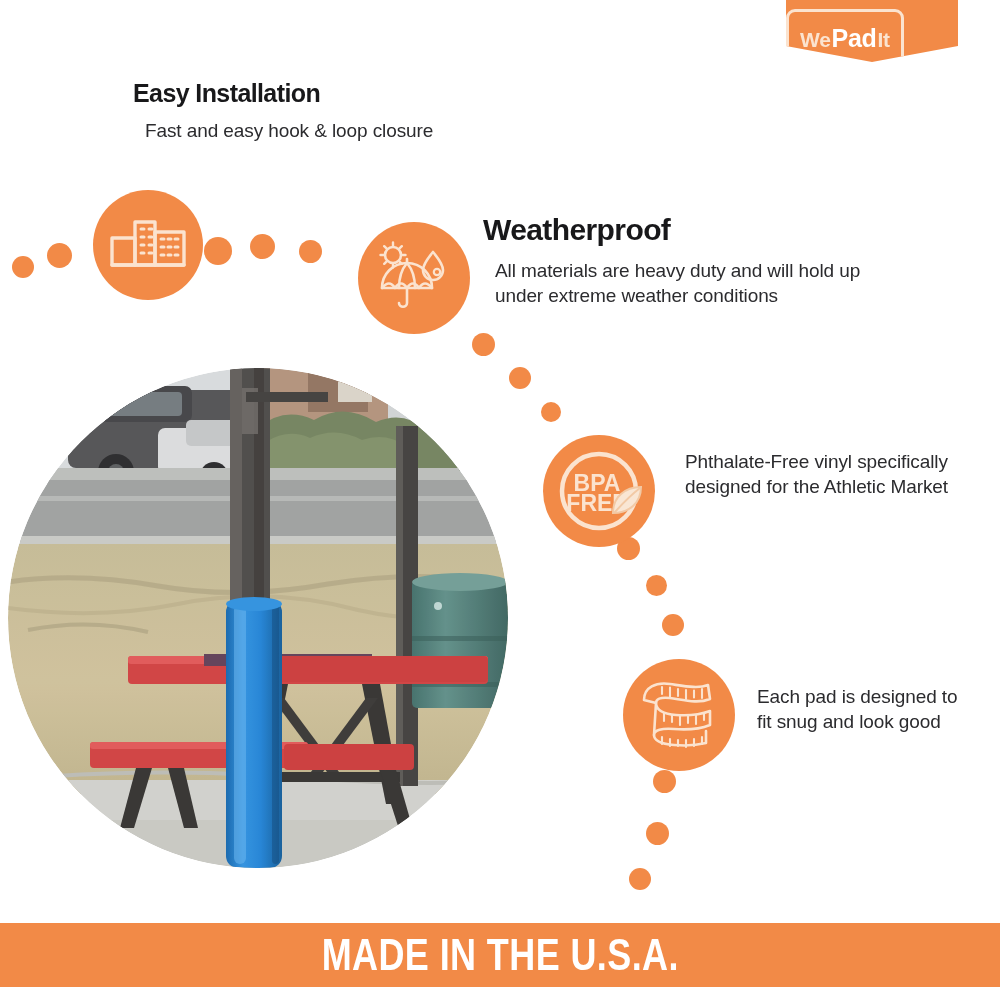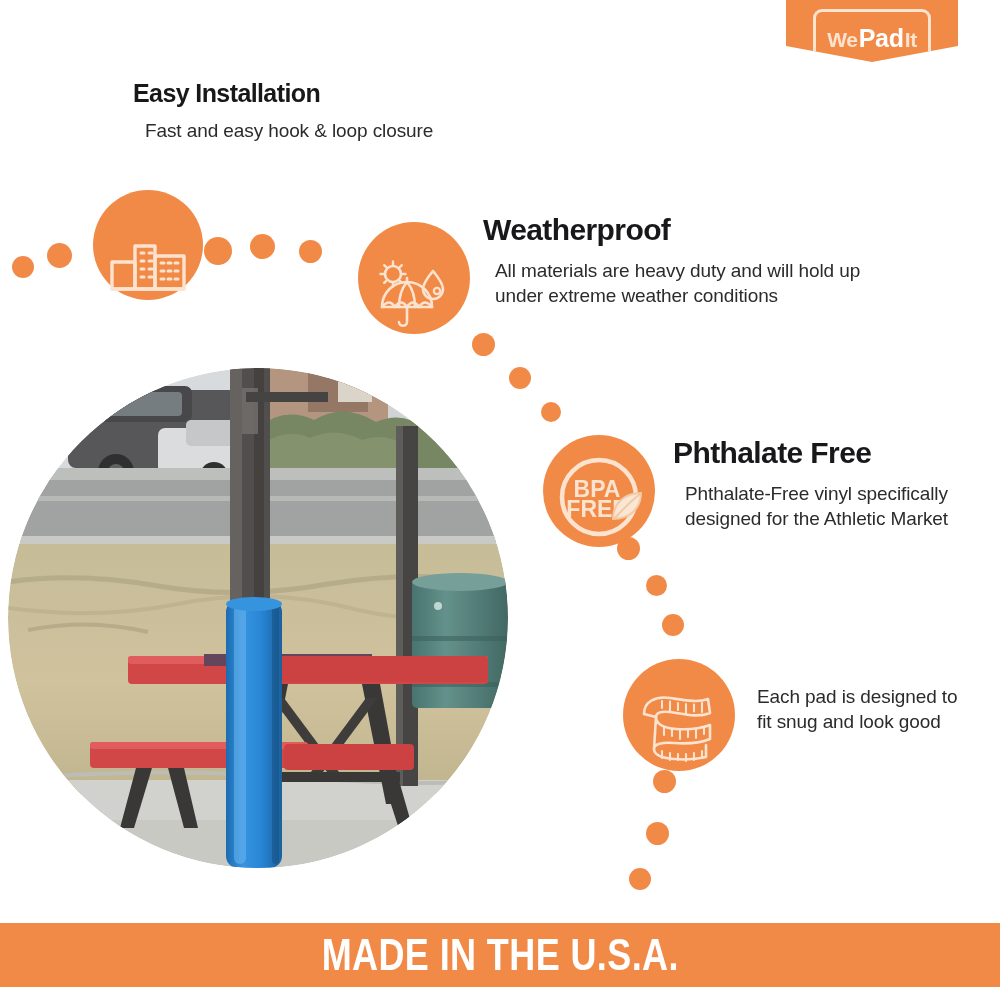--- a/index.html
+++ b/index.html
@@ -12,21 +12,21 @@
     -webkit-font-smoothing:antialiased;
   }
   .stage{position:absolute;inset:0;width:1000px;height:987px;}
 
   
   .brand{
     position:absolute; top:0; left:786px; width:172px; height:62px;
     background:var(--orange,#F28A47);
     -webkit-clip-path:polygon(0 0,100% 0,100% 74%,50% 100%,0 74%);
     clip-path:polygon(0 0,100% 0,100% 74%,50% 100%,0 74%);
-    display:flex;align-items:flex-start;justify-content:center;
+    display:flex;align-items:flex-start;
   }
   .brand-inner{
     margin-top:9px;
     border:3px solid #FBE3CF;
     border-radius:9px;
     padding:2px 11px 3px 11px;
     display:flex;align-items:baseline;
     line-height:1;
   }
   .brand-inner span{font-weight:bold;letter-spacing:-.3px;}
@@ -48,21 +48,21 @@
   #f-install{left:133px;top:80px;width:430px;}
   #f-install h2{font-size:25px;}
   #f-weather{left:483px;top:214px;width:420px;}
   #f-phthalate{left:673px;top:437px;width:300px;}
   #f-fit{left:745px;top:672px;width:240px;}
 
   
   .bubble{
     position:absolute;border-radius:50%;
     background:var(--orange,#F28A47);
-    display:flex;align-items:flex-end;justify-content:center;
+    display:flex;align-items:center;justify-content:center;
   }
   #ic-install{left:93px;top:190px;width:110px;height:110px;}
   #ic-weather{left:358px;top:222px;width:112px;height:112px;}
   #ic-bpa{left:543px;top:435px;width:112px;height:112px;}
   #ic-fit{left:623px;top:659px;width:112px;height:112px;}
   .bubble svg{display:block;}
 
   
   .dot{position:absolute;border-radius:50%;background:var(--orange,#F28A47);}
 
@@ -166,21 +166,20 @@
       <path d="M8 47 c5 -6 9 -6 13 0 c4 -6 8 -6 12 0 c4 -6 8 -6 12 0 c4 -6 8 -6 13 0"></path>
       <path d="M33 22 c-6 7 -8 15 -8 25"></path>
       <path d="M33 22 c6 7 8 15 8 25"></path>
 
       <path d="M33 22 v-4"></path>
       <path d="M33 47 v15 c0 5 -8 5 -8 0"></path>
     </svg>
   </div>
 
   <div class="feat" id="f-phthalate">
-    <h2>Phthalate Free</h2>
     <p>Phthalate-Free vinyl specifically designed for the Athletic Market</p>
   </div>
 
   <div class="bubble" id="ic-bpa">
     <svg width="100" height="100" viewBox="0 0 100 100" fill="none">
       <circle cx="50" cy="50" r="37" stroke="#FBE3CF" stroke-width="4.5" fill="none"></circle>
       <text x="48" y="50" text-anchor="middle" font-family="Liberation Sans, sans-serif" font-weight="bold" font-size="23" fill="#FBE3CF">BPA</text>
       <text x="48" y="70" text-anchor="middle" font-family="Liberation Sans, sans-serif" font-weight="bold" font-size="23" fill="#FBE3CF">FREE</text>
 
       <path d="M64 72 C64 56 76 46 92 46 C92 62 80 72 64 72 Z" fill="#F9E6D4" stroke="#F2C9A5" stroke-width="2"></path>

